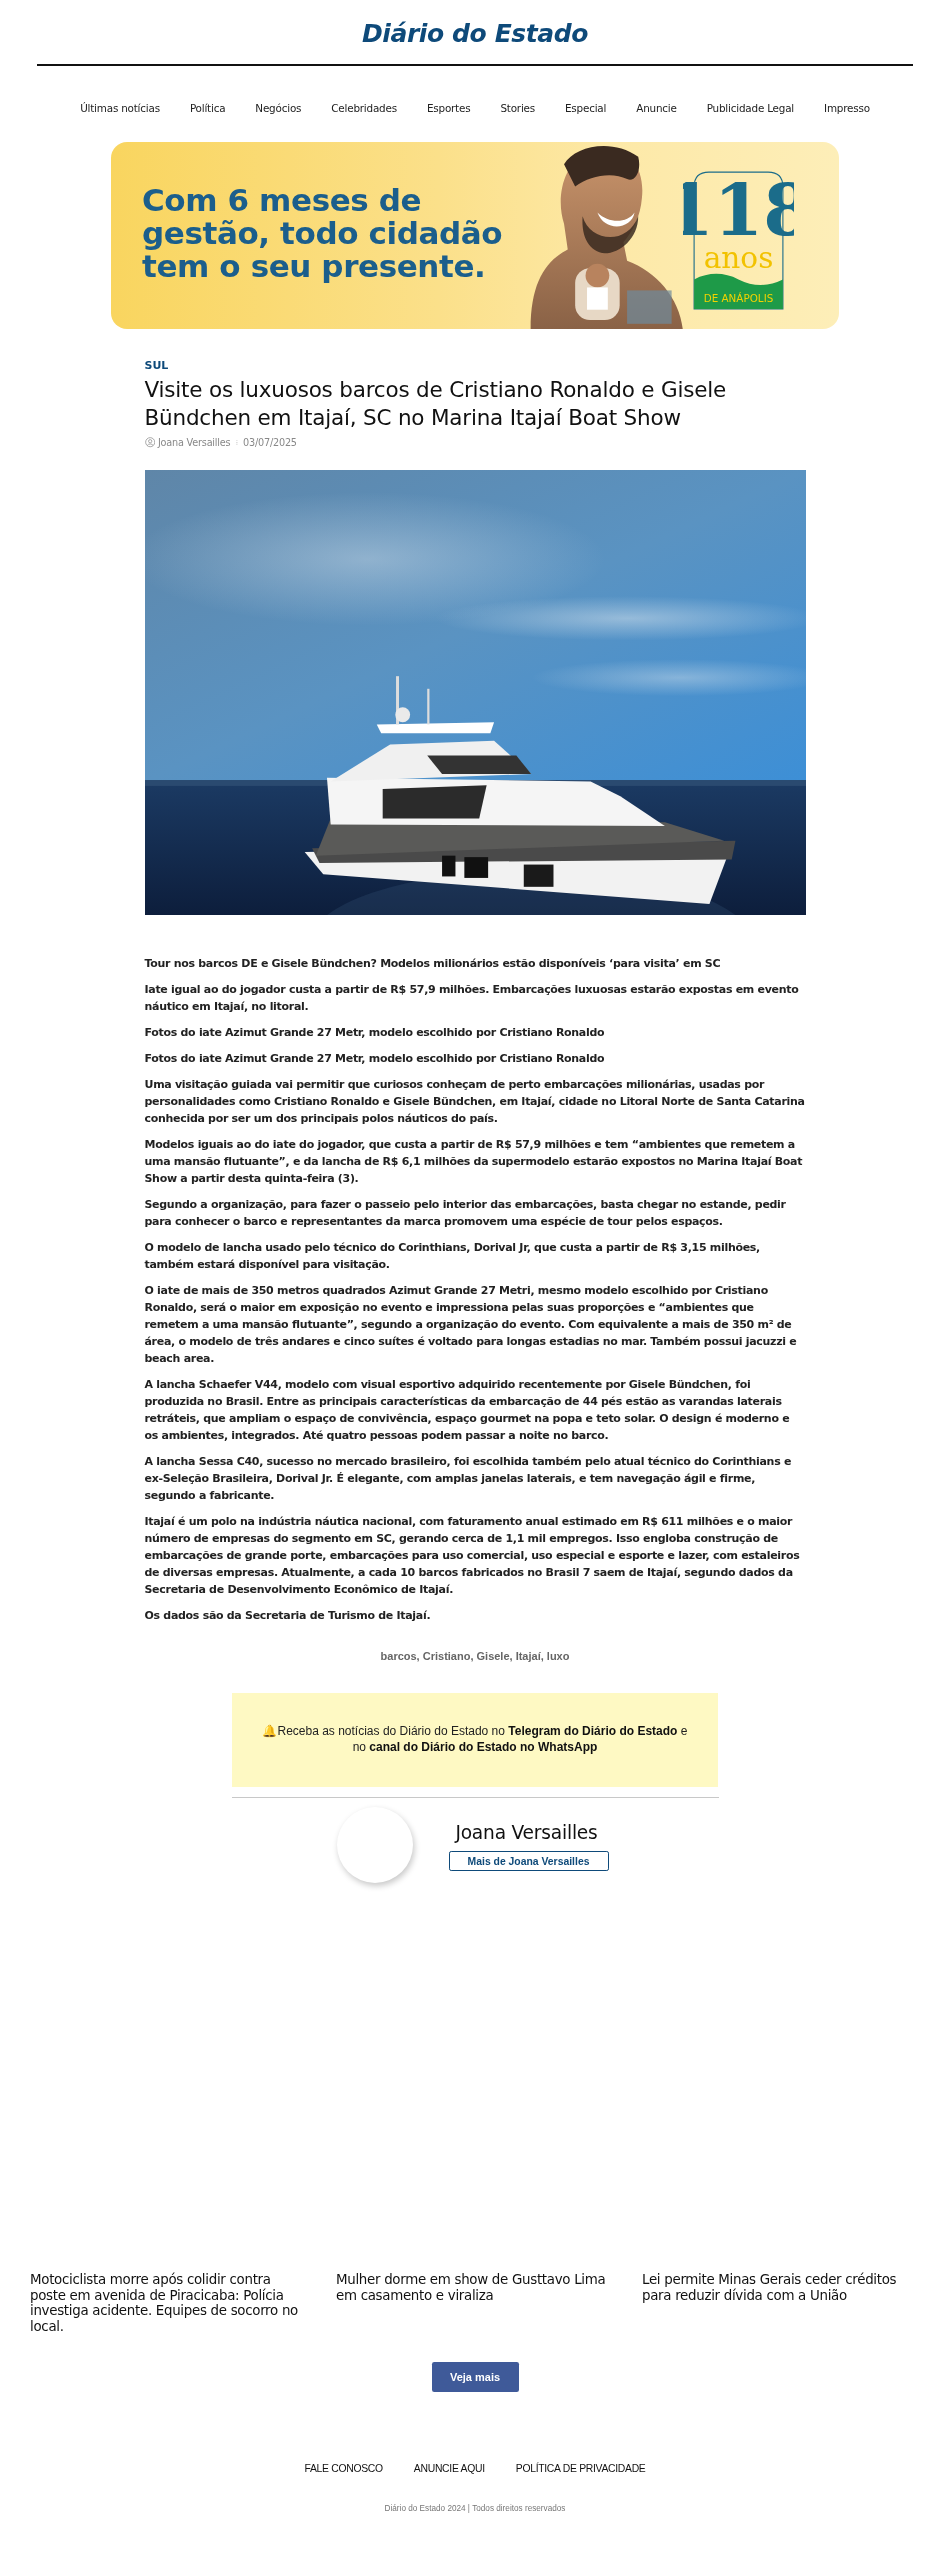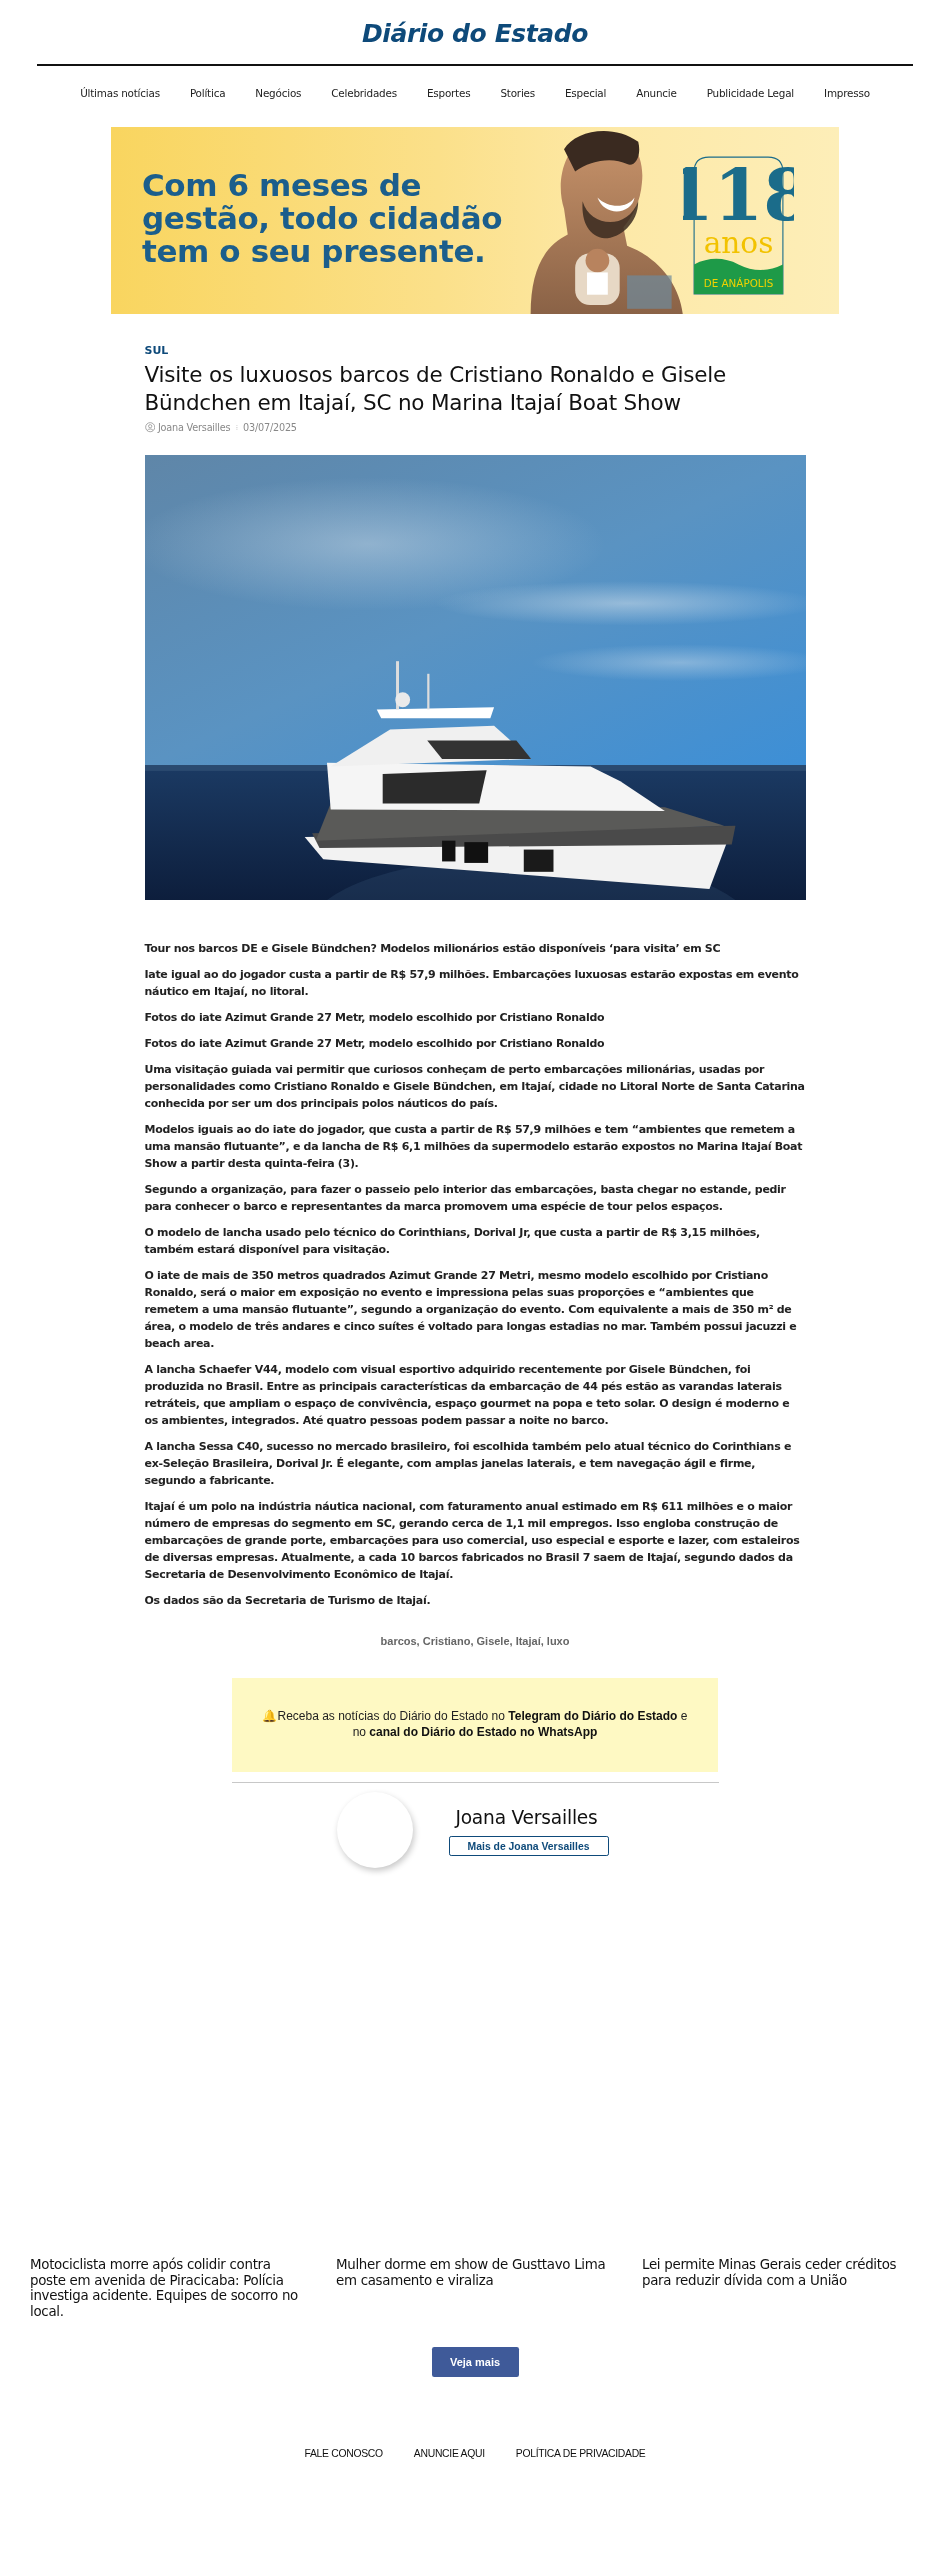--- a/index.html
+++ b/index.html
@@ -3,26 +3,26 @@
 <meta charset="utf-8">
 <style>
   * { box-sizing: border-box; margin: 0; padding: 0; }
   html, body { width: 950px; background: #ffffff; }
   body { font-family: "Liberation Sans", sans-serif; color: #111; }
 
   
   .site-header { height: 64px; display: flex; align-items: center; justify-content: center; }
   .logo { font-family: "DejaVu Sans", sans-serif; font-weight: bold; font-size: 25px; color: #0e4a7a; letter-spacing: -0.4px; padding-top: 3px; font-style: italic; }
   .header-rule { margin: 0 37px; height: 2.2px; background: #111; }
-  .main-nav { display: flex; justify-content: center; gap: 0; height: 53px; align-items: center; }
+  .main-nav { display: flex; justify-content: center; gap: 0; height: 53px; align-items: center; margin-top: 15px; }
   .main-nav a { font-family: "DejaVu Sans", sans-serif; font-size: 10.4px; color: #222; text-decoration: none; padding: 0 15px; letter-spacing: -0.2px; }
 
   
   .banner { margin: 7.4px auto 0; width: 728px; height: 187px; position: relative; overflow: hidden;
-    background: linear-gradient(90deg, #f9d55f 0%, #fbe08a 45%, #fde9a8 70%, #fdeeb8 100%); }
+    background: linear-gradient(90deg, #f9d55f 0%, #fbe08a 45%, #fde9a8 70%, #fdeeb8 100%); border-radius: 16px; }
   .banner-text { position: absolute; left: 31px; top: 42px; font-family: "DejaVu Sans", sans-serif; font-weight: bold; font-size: 31px; line-height: 33px; color: #1b5e8c; letter-spacing: -0.4px; }
   .banner-person { position: absolute; left: 375px; top: 0; width: 208px; height: 187px; }
   .banner-badge { position: absolute; left: 572px; top: 15px; width: 111px; height: 156px; }
 
   
   .article { width: 661px; margin: 0 auto; }
   .category { margin-top: 30px; font-family: "DejaVu Sans", sans-serif; font-weight: bold; font-size: 11px; color: #0e4a7a; }
   .title { margin-top: 4.5px; font-family: "DejaVu Sans", sans-serif; font-weight: 500; font-size: 21.5px; line-height: 27.5px; color: #111; letter-spacing: -0.2px; }
   .meta { margin-top: 6px; display: flex; align-items: center; font-family: "DejaVu Sans", sans-serif; font-size: 9.7px; color: #888; letter-spacing: -0.2px; }
   .meta .user-icon { width: 10.4px; height: 10.4px; margin-right: 3px; }
@@ -213,14 +213,15 @@
 <div class="more-wrap">
   <button class="more-btn">Veja mais</button>
 </div>
 
 <footer>
   <div class="footer-links">
     <a href="#">FALE CONOSCO</a>
     <a href="#">ANUNCIE AQUI</a>
     <a href="#">POLÍTICA DE PRIVACIDADE</a>
   </div>
+  <div class="copyright">Diário do Estado 2024 | Todos direitos reservados</div>
 </footer>
 
 
 </body></html>

